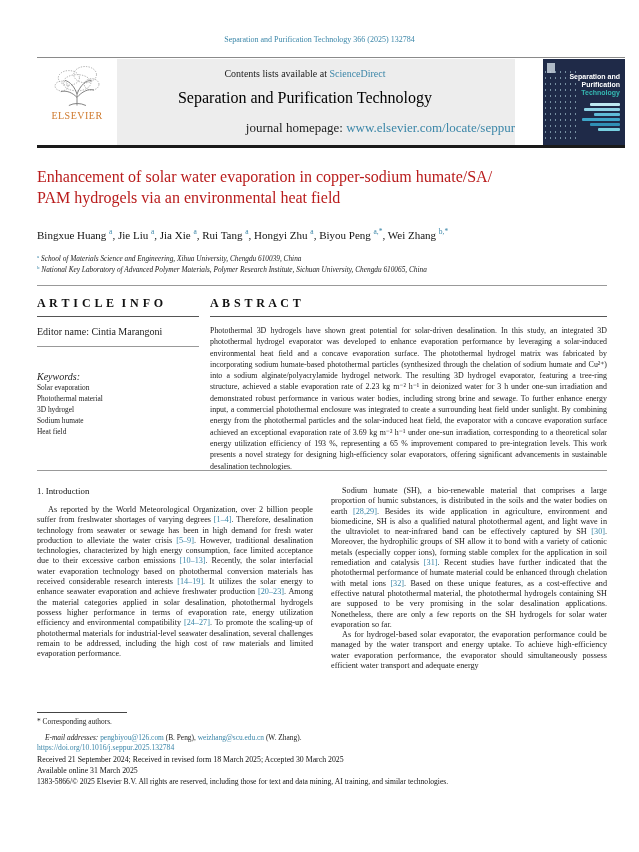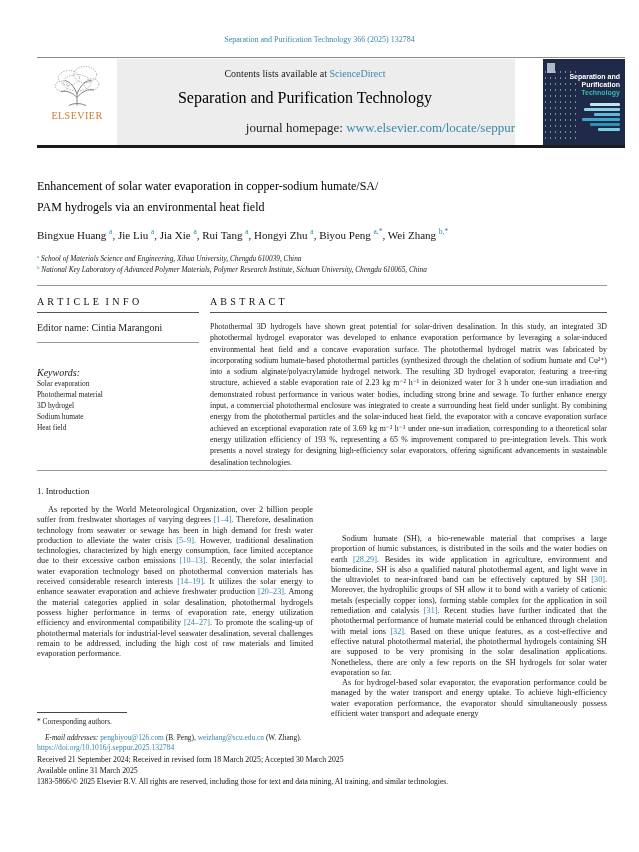--- a/index.html
+++ b/index.html
@@ -30,45 +30,45 @@
       background-image:radial-gradient(circle,rgba(190,225,235,.55) .6px,transparent .9px);
       background-size:5px 6px;}
   .cover-crest{position:absolute;left:4px;top:4px;width:8px;height:10px;background:#c8d2dd;opacity:.85;}
   .cover-title{position:absolute;right:5px;top:14px;text-align:right;
       font-family:"Liberation Sans",sans-serif;font-weight:bold;font-size:7px;line-height:8px;color:#fff;}
   .cover-title div:last-child{color:#35b8b2;}
   .cover-bars{position:absolute;right:5px;top:42px;}
   .cover-bars div{margin:2px 0 0 auto;border-radius:1px;}
 
   
-  .art-title{position:absolute;top:176px;left:37px;width:570px;font-size:12px;line-height:21px;color:#000000;}
+  .art-title{position:absolute;top:166px;left:37px;width:570px;font-size:16px;line-height:21px;color:#b91c1c;}
   .authors{position:absolute;top:229px;left:37px;width:570px;font-size:11px;color:#111;}
   .authors sup{color:#3b86a8;}
   .affils{position:absolute;top:253px;left:37px;width:570px;font-size:7.3px;font-style:italic;
           line-height:11px;color:#222;}
   .affils sup{color:#3b86a8;font-style:normal;}
   .rule-1{position:absolute;top:285px;left:37px;width:570px;border-top:1px solid #999;}
 
   
   .info-abs{position:absolute;top:296px;left:37px;width:570px;display:flex;}
   .info-col{width:162px;flex:none;}
   .abs-col{margin-left:11px;width:397px;flex:none;}
-  .sec-heading{font-size:10px;font-weight:normal;letter-spacing:.5px;white-space:pre;color:#111;}
+  .sec-heading{font-size:12px;font-weight:bold;letter-spacing:.5px;white-space:pre;color:#111;}
   .head-rule{border-top:1px solid #555;margin-top:5px;}
   .editor-line{margin-top:9px;font-size:10px;color:#222;}
   .mid-rule{border-top:1px solid #999;margin-top:9px;}
   .kw-label{margin-top:24px;font-size:10px;font-style:italic;color:#222;}
   .kw-list{font-size:7.4px;line-height:11px;color:#222;}
   .abs-text{margin-top:8px;font-size:7.9px;line-height:11.3px;text-align:justify;color:#1a1a1a;}
   .rule-2{position:absolute;top:470px;left:37px;width:570px;border-top:1px solid #999;}
 
   
   .cols{position:absolute;top:486px;left:37px;width:570px;height:234px;display:flex;overflow:hidden;}
   .col-l{width:276px;flex:none;}
-  .col-r{width:276px;flex:none;margin-left:18px;margin-top:48px;}
+  .col-r{width:276px;flex:none;margin-left:18px;}
   .h1-intro{font-size:8.8px;font-weight:normal;color:#111;}
   .body-par{margin:0;font-size:8.2px;line-height:10.3px;text-align:justify;color:#1a1a1a;text-indent:11px;}
   .col-l .body-par{margin-top:9px;}
 
   
   .footnote{position:absolute;top:712px;left:37px;width:570px;font-size:7.4px;color:#222;}
   .fn-rule{width:90px;border-top:1px solid #444;margin-bottom:4px;}
   .fn-email{margin-top:7px;padding-left:8px;}
 
   

